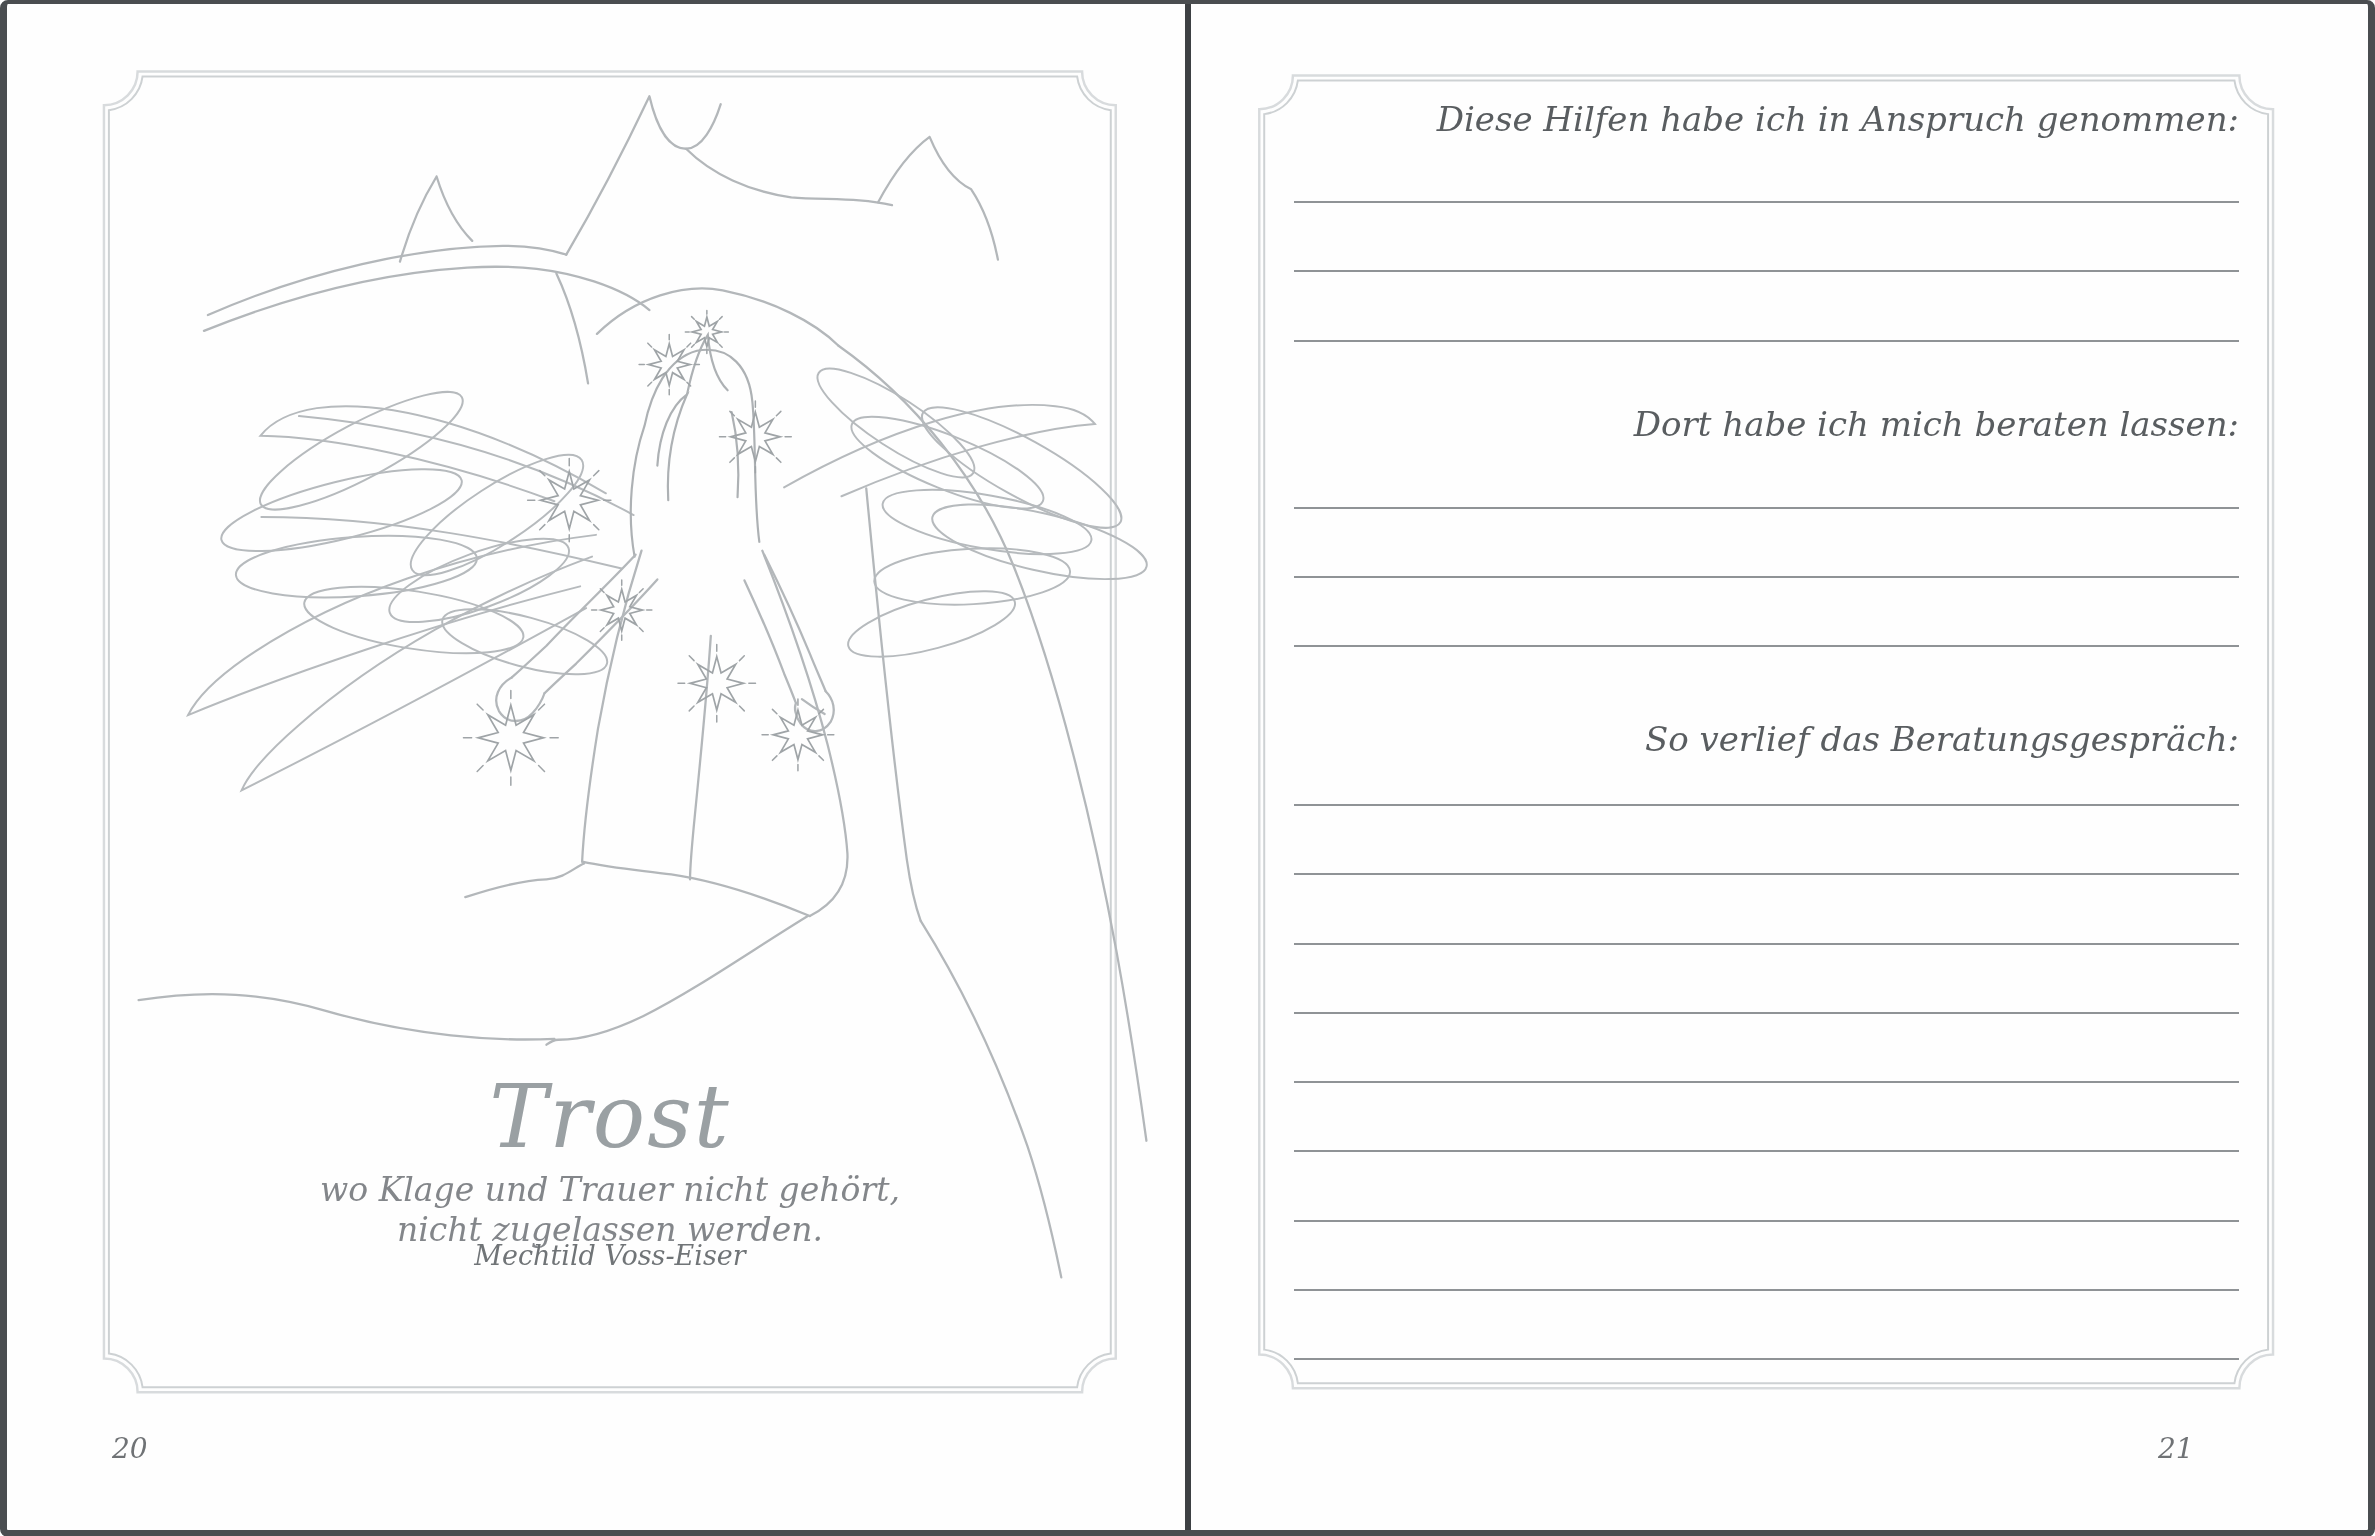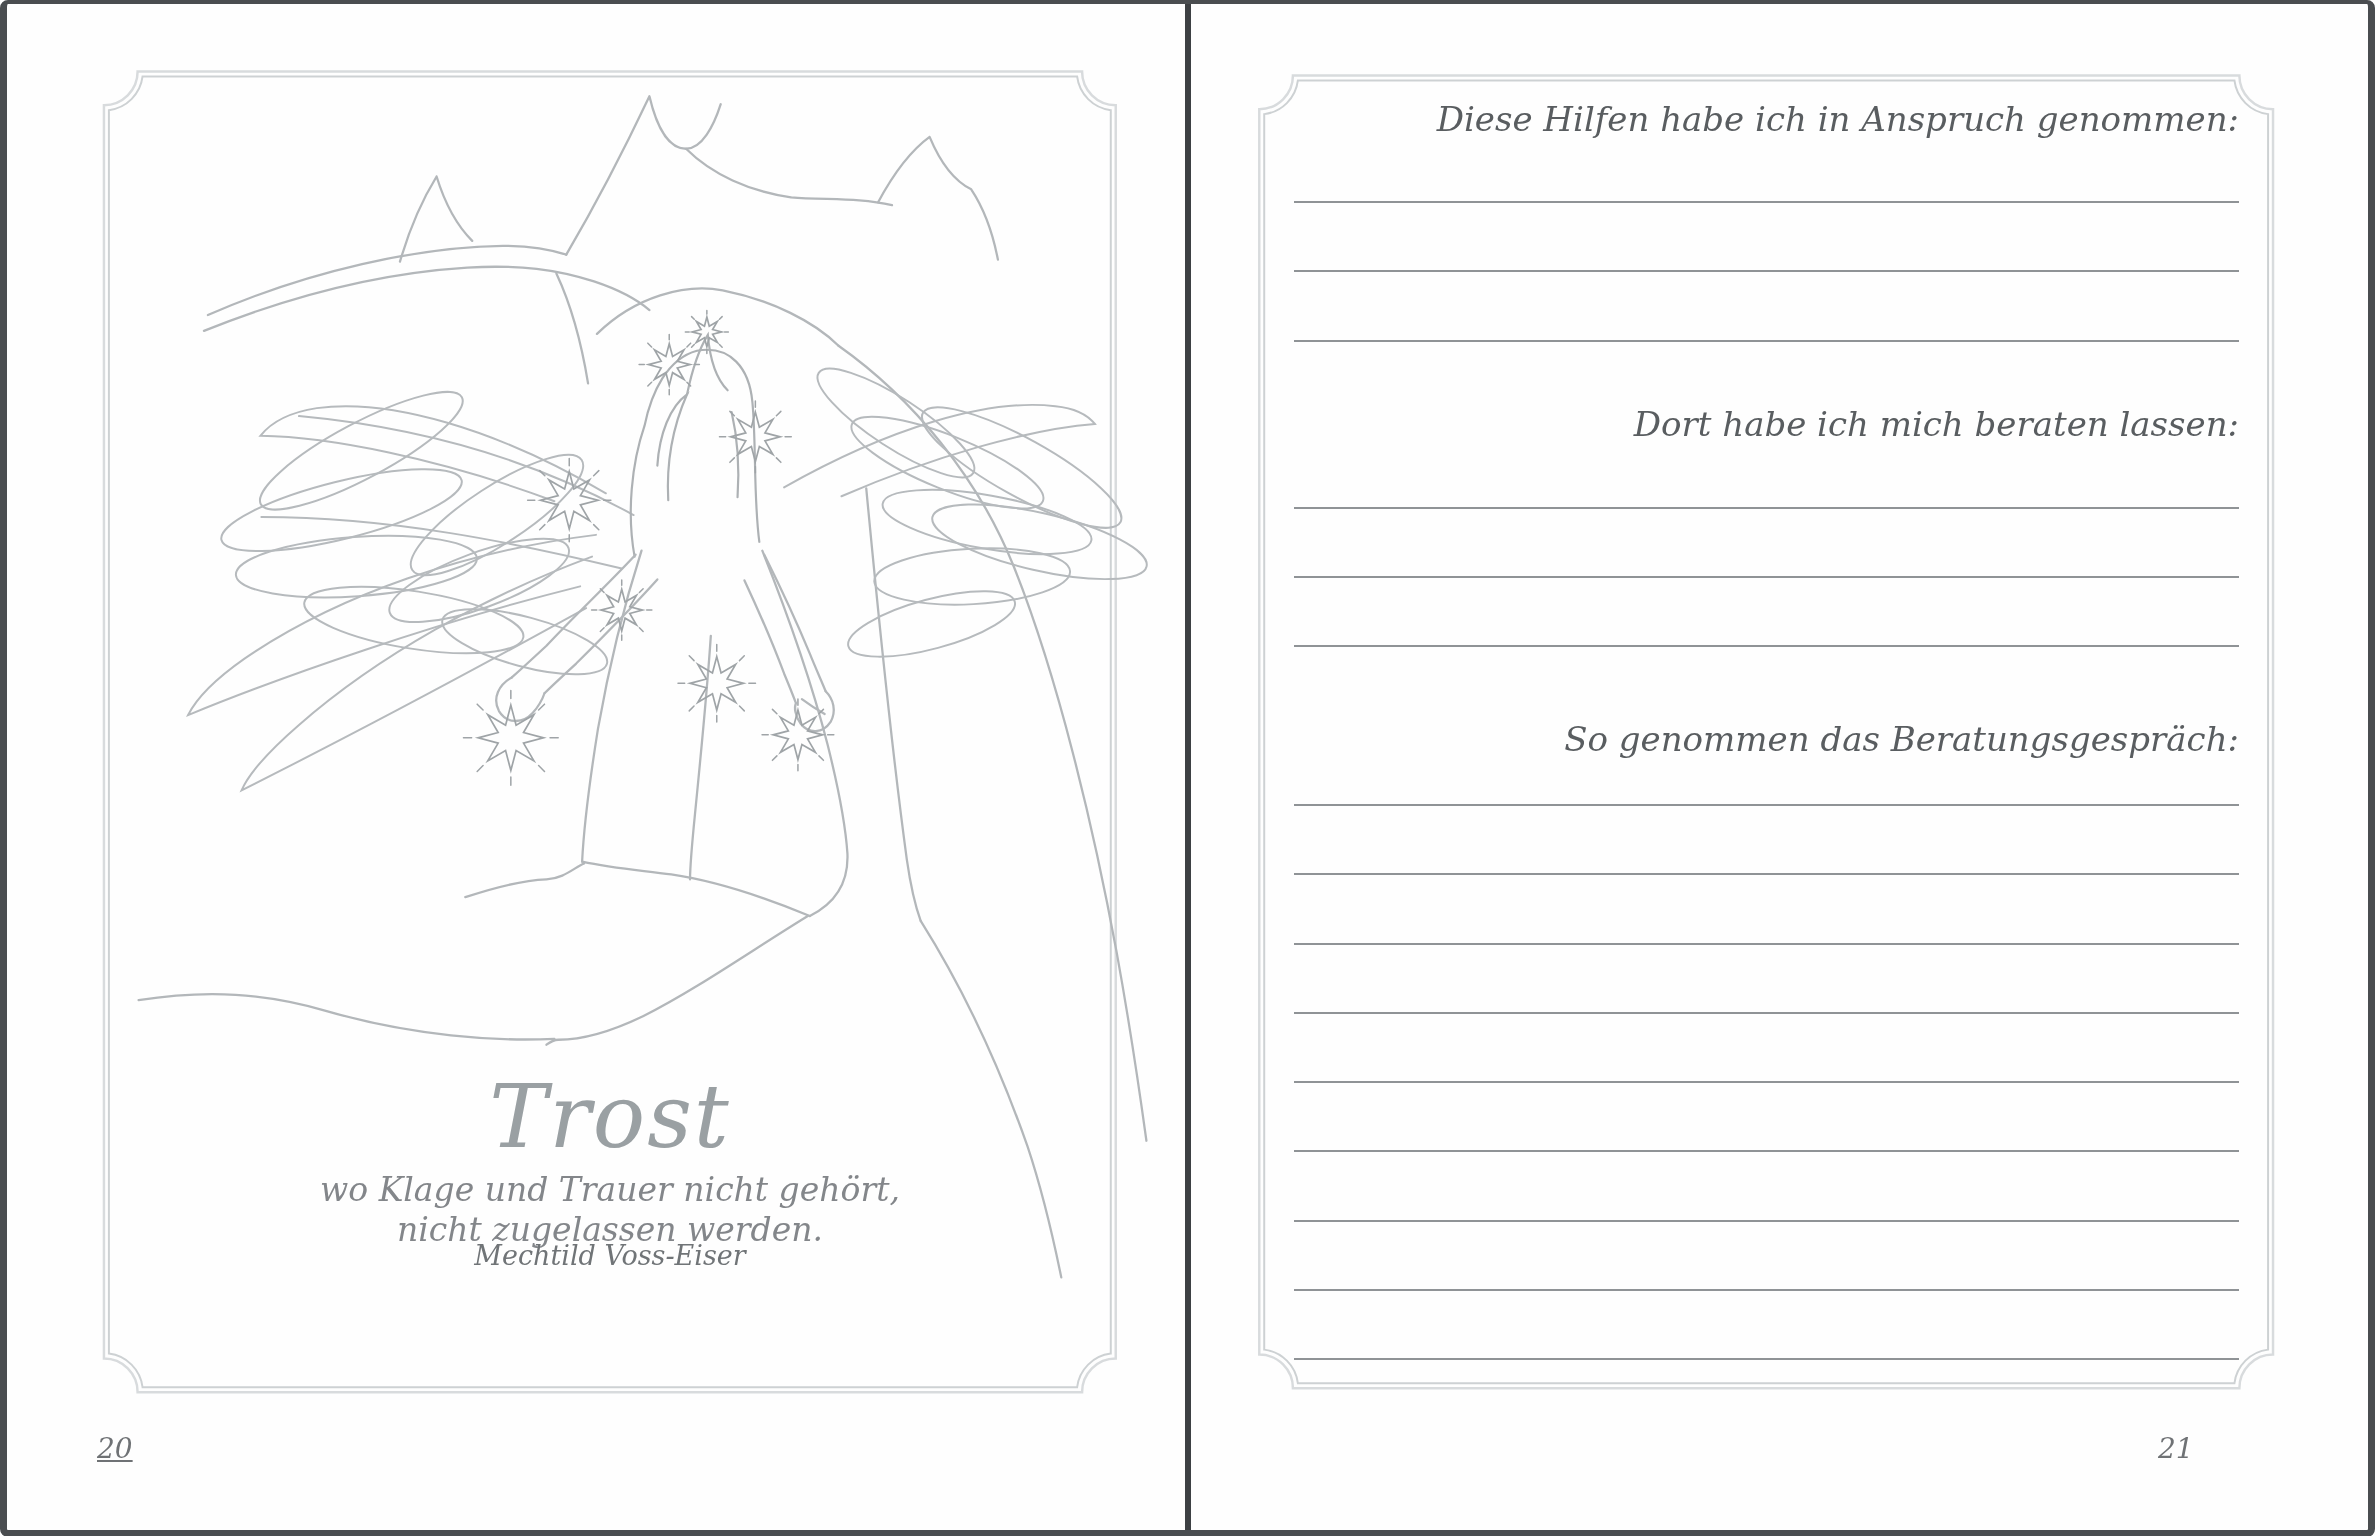--- a/index.html
+++ b/index.html
@@ -27,21 +27,21 @@
   .rule{position:absolute;left:1294px;width:945px;height:2px;background:#8f9396;z-index:10;}
 
   
   .center-block{left:104px;width:1012px;text-align:center;}
   .title{top:1070px;font-size:87px;line-height:95px;color:#9aa0a3;
          font-family:"DejaVu Serif","Liberation Serif",serif;font-style:italic;letter-spacing:2px;}
   .quote{top:1170px;font-size:33px;line-height:40px;color:#83868a;white-space:normal;}
   .attribution{top:1240px;font-size:27px;color:#707477;}
 
   .pagenum{top:1432px;font-size:28px;color:#6f7275;}
-  .pagenum-left{left:97px;width:119px;text-align:left;text-decoration:underline;}
+  .pagenum-left{left:112px;width:119px;text-align:left;}
   .pagenum-right{left:2158px;width:117px;text-align:left;font-style:italic;}
 </style>
 </head>
 <body>
 
 <div id="stage">
 
   <svg class="overlay" width="2375" height="1537" viewBox="0 0 2399 1552">
     <defs>
       <g id="sparkle">
@@ -154,21 +154,21 @@
     <div>wo Klage und Trauer nicht gehört,</div>
     <div>nicht zugelassen werden.</div>
   </div>
 
   <div class="txt center-block attribution">Mechtild Voss-Eiser</div>
 
   <div class="txt pagenum pagenum-left">20</div>
 
   <div class="txt heading h1">Diese Hilfen habe ich in Anspruch genommen:</div>
   <div class="txt heading h2">Dort habe ich mich beraten lassen:</div>
-  <div class="txt heading h3">So genommen das Beratungsgespräch:</div>
+  <div class="txt heading h3">So verlief das Beratungsgespräch:</div>
 
   <div class="rule" style="top:201px"></div>
   <div class="rule" style="top:270px"></div>
   <div class="rule" style="top:340px"></div>
 
   <div class="rule" style="top:507px"></div>
   <div class="rule" style="top:576px"></div>
   <div class="rule" style="top:645px"></div>
 
   <div class="rule" style="top:804px"></div>

